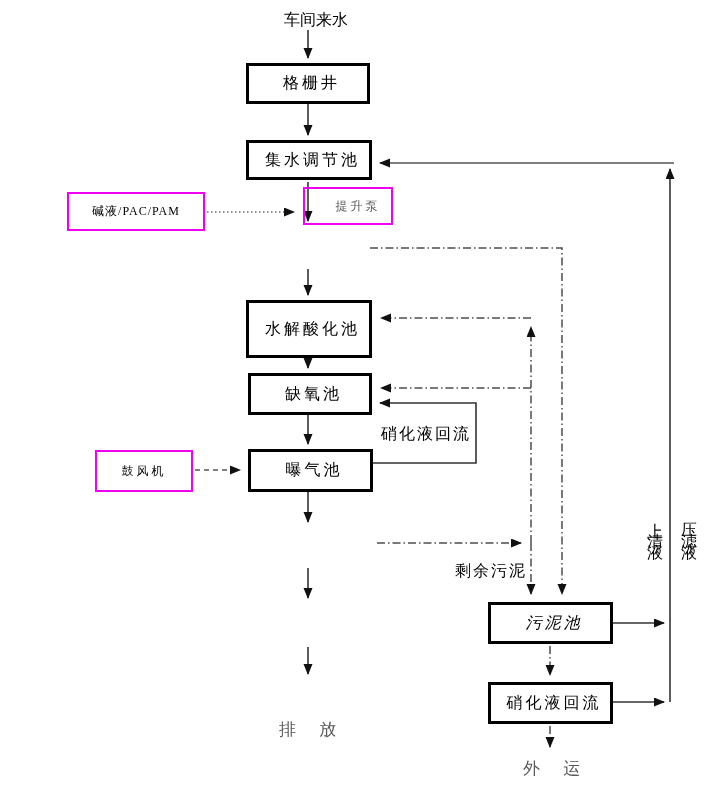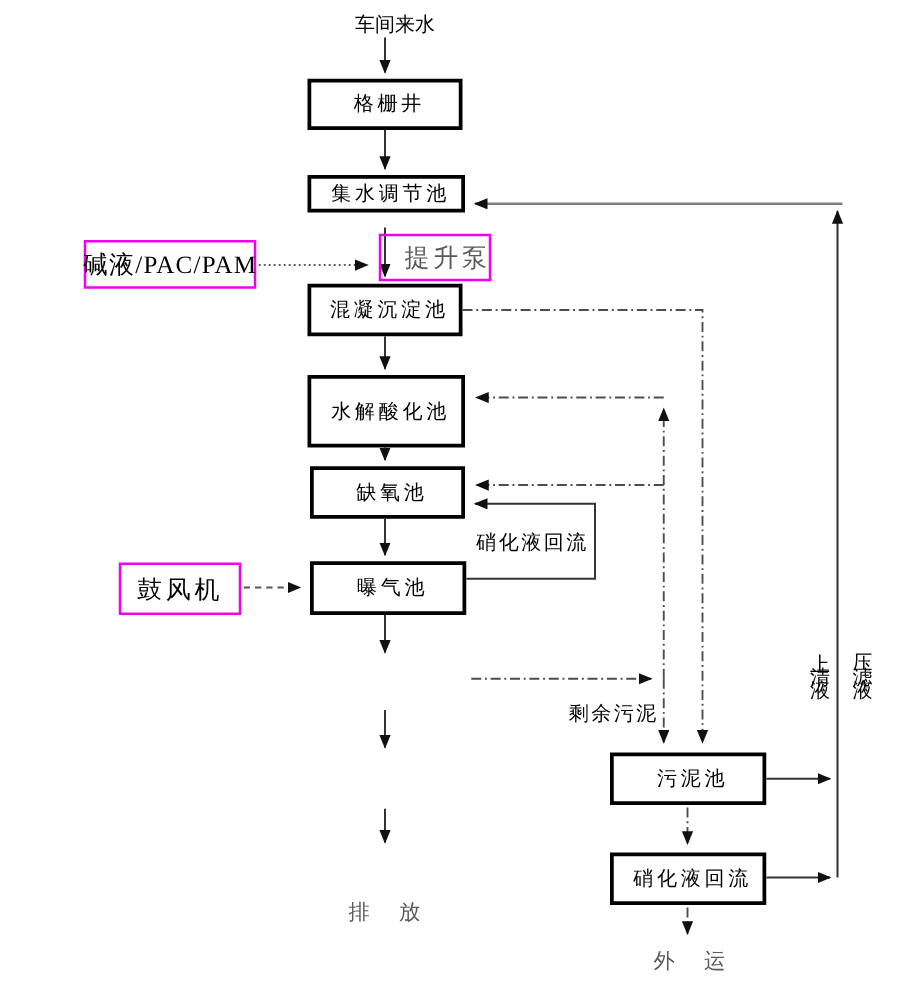--- a/index.html
+++ b/index.html
@@ -24,21 +24,21 @@
   .s-dash{stroke:#555555;stroke-width:1.6;fill:none;stroke-dasharray:5 4;}
   .s-dashdot{stroke:#4d4d4d;stroke-width:1.5;fill:none;stroke-dasharray:8 3 1.5 3;}
   .pbox{
     position:absolute;box-sizing:border-box;border:3px solid var(--box-border);
     background:var(--background);display:flex;align-items:center;justify-content:center;
     font-size:16px;letter-spacing:3px;padding-left:7px;white-space:nowrap;
   }
   .hbox{
     position:absolute;box-sizing:border-box;border:2px solid var(--highlight-box-border);
     background:var(--background);display:flex;align-items:center;justify-content:center;
-    font-size:20px;letter-spacing:1px;white-space:nowrap;
+    font-size:12px;letter-spacing:1px;white-space:nowrap;
   }
   .hbox.transparent{background:transparent;color:var(--muted-text);letter-spacing:3px;}
   .lbl{position:absolute;font-size:16px;white-space:nowrap;}
   .lbl.center{text-align:center;}
   .lbl.muted{color:var(--muted-text);font-size:17px;letter-spacing:5px;word-spacing:9px;}
   .vlbl{
     position:absolute;font-size:16px;writing-mode:vertical-rl;text-orientation:upright;
     letter-spacing:10px;white-space:nowrap;
   }
 </style>
@@ -87,26 +87,25 @@
 
   <div class="lbl center" style="left:276px;top:10px;width:80px;">车间来水</div>
   <div class="lbl muted center" style="left:272px;top:718px;width:76px;">排 放</div>
   <div class="lbl muted center" style="left:516px;top:757px;width:76px;">外 运</div>
   <div class="lbl" style="left:381px;top:424px;letter-spacing:2px;">硝化液回流</div>
   <div class="lbl" style="left:455px;top:561px;letter-spacing:2px;">剩余污泥</div>
   <div class="vlbl" style="left:644px;top:510px;">上清液</div>
   <div class="vlbl" style="left:678px;top:510px;">压滤液</div>
 
   <div class="pbox" style="left:246px;top:63px;width:124px;height:41px;">格栅井</div>
-  <div class="pbox" style="left:246px;top:140px;width:126px;height:30px;">集水调节池</div>
-  <div class="pbox" style="left:246px;top:227px;width:124px;height:42px;">混凝沉淀池</div>
+  <div class="pbox" style="left:246px;top:140px;width:126px;height:40px;">集水调节池</div>
   <div class="pbox" style="left:246px;top:300px;width:126px;height:58px;">水解酸化池</div>
   <div class="pbox" style="left:248px;top:373px;width:124px;height:42px;">缺氧池</div>
   <div class="pbox" style="left:248px;top:449px;width:125px;height:43px;">曝气池</div>
 
-  <div class="pbox" style="left:488px;top:602px;width:125px;height:42px;">污泥池</div>
+  <div class="pbox" style="left:488px;top:602px;width:125px;height:42px;font-style:italic;">污泥池</div>
   <div class="pbox" style="left:488px;top:682px;width:125px;height:42px;">硝化液回流</div>
 
   <div class="hbox" style="left:67px;top:192px;width:138px;height:39px;">碱液/PAC/PAM</div>
   <div class="hbox transparent" style="left:303px;top:187px;width:90px;height:38px;padding-left:20px;">提升泵</div>
   <div class="hbox" style="left:95px;top:450px;width:98px;height:42px;letter-spacing:3px;">鼓风机</div>
 
 </div>
 
 </body></html>

